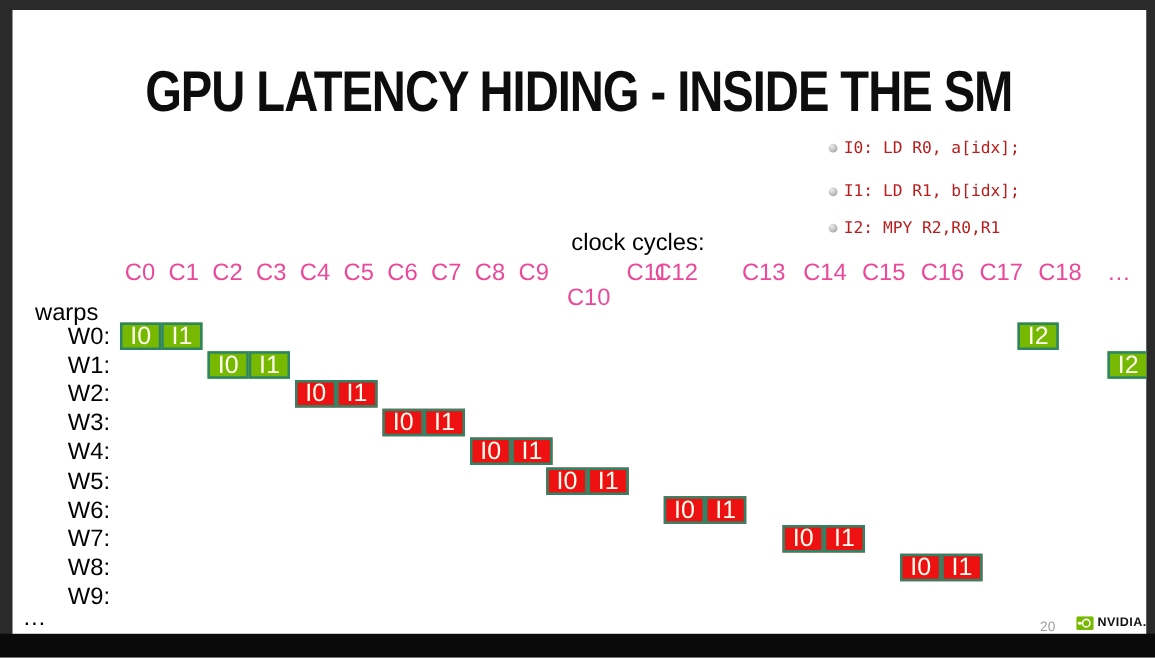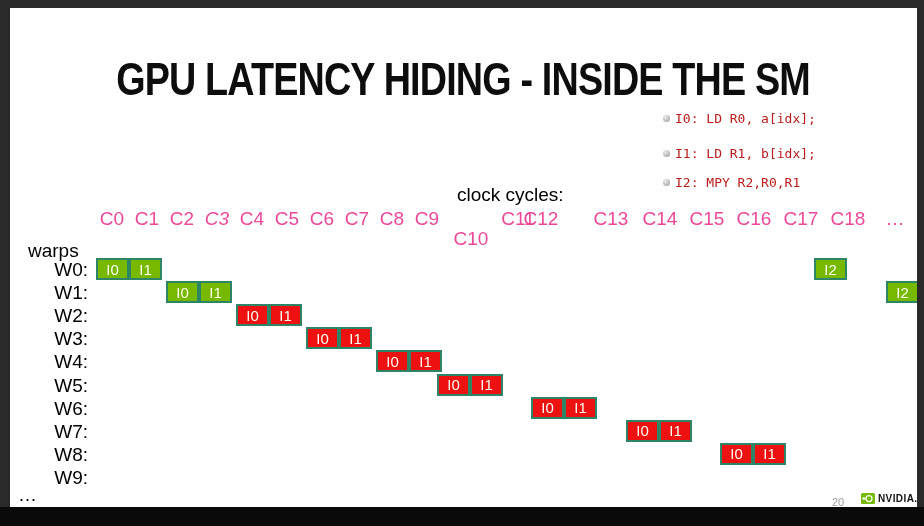--- a/index.html
+++ b/index.html
@@ -10,21 +10,21 @@
   }
   .frame-bottom {
     position:absolute; left:0; right:0; bottom:0; height:19px; background:#0a0a0a;
   }
   .slide {
     position:absolute; left:10px; top:8px; width:907px; height:499px;
     background:#ffffff; overflow:hidden;
   }
   .title-wrap {
     position:absolute; left:0; top:38px; width:100%; height:60px;
-    display:flex; align-items:flex-end; justify-content:center;
+    display:flex; align-items:flex-start; justify-content:center;
   }
   .title-wrap span {
     font-size:46px; font-weight:700; letter-spacing:-1px; white-space:nowrap;
     transform:scaleX(0.82); color:#0d0d0d;
   }
   .instr {
     position:absolute; left:653px; height:18px;
     display:flex; align-items:center; gap:5px;
     font-family:"DejaVu Sans Mono", monospace; font-size:13px; color:#b91c1c;
     white-space:pre;
@@ -39,21 +39,21 @@
     text-align:center; font-size:19px; color:#ec4899; white-space:nowrap;
   }
   .warps-label { position:absolute; left:18px; top:232px; font-size:19px; color:#000; }
   .warp-label {
     position:absolute; left:18px; width:60px; text-align:right;
     font-size:19px; color:#000;
   }
   .block {
     position:absolute; width:29px; height:18px; border:2px solid #2e8566;
     display:flex; align-items:center; justify-content:center;
-    font-size:15px; color:#fdfdf0; line-height:1;
+    font-size:20px; color:#fdfdf0; line-height:1;
   }
   .ellipsis-row { position:absolute; left:8px; top:476px; font-size:19px; color:#000; }
   .page-num { position:absolute; left:822px; top:488px; font-size:11px; color:#9e9e9e; }
   .logo {
     position:absolute; left:851px; top:485px;
     display:flex; align-items:center; gap:3px;
   }
   .logo .brand-text {
     font-size:10px; font-weight:700; letter-spacing:0.4px; color:#111;
   }
@@ -74,21 +74,21 @@
       <div class="instr" style="top: 136px;"><span class="bullet"></span><span>I1: LD R1, b[idx];</span></div>
       <div class="instr" style="top: 165px;"><span class="bullet"></span><span>I2: MPY R2,R0,R1</span></div>
     </div>
 
   <div class="clock-label">clock cycles:</div>
 
   <div id="cycles">
       <span class="cycle-label" style="left: 102px;">C0</span>
       <span class="cycle-label" style="left: 137px;">C1</span>
       <span class="cycle-label" style="left: 172px;">C2</span>
-      <span class="cycle-label" style="left: 207px; font-style: italic;">C3</span>
+      <span class="cycle-label" style="left: 207px;">C3</span>
       <span class="cycle-label" style="left: 242px;">C4</span>
       <span class="cycle-label" style="left: 277px;">C5</span>
       <span class="cycle-label" style="left: 312px;">C6</span>
       <span class="cycle-label" style="left: 347px;">C7</span>
       <span class="cycle-label" style="left: 382px;">C8</span>
       <span class="cycle-label" style="left: 417px;">C9</span>
       <span class="cycle-label" style="left: 461px; margin-top: 20px;">C10</span>
       <span class="cycle-label" style="left: 508px;">C11</span>
       <span class="cycle-label" style="left: 531px;">C12</span>
       <span class="cycle-label" style="left: 601px;">C13</span>

